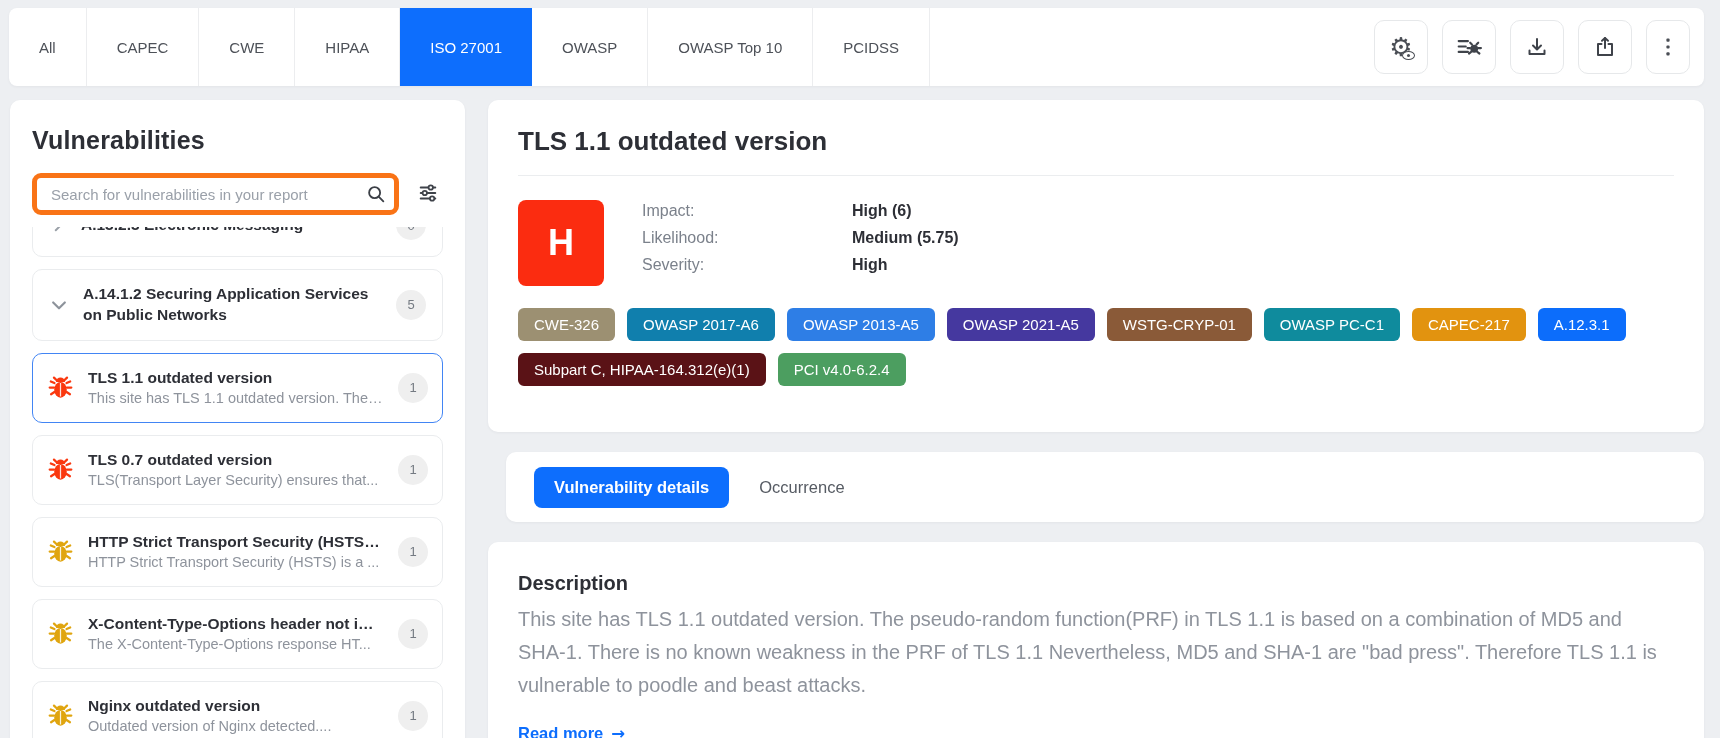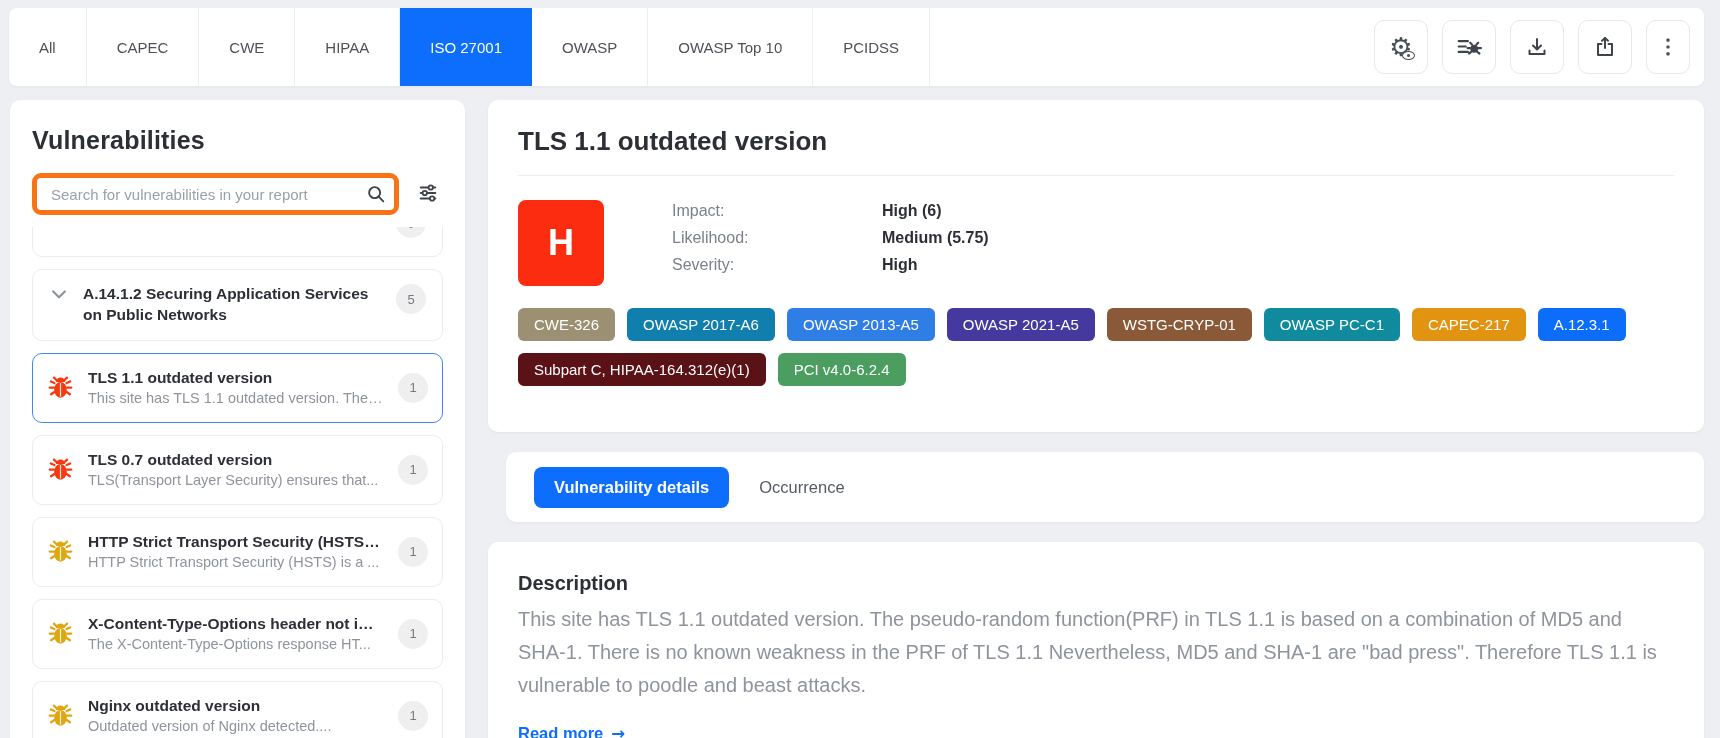--- a/index.html
+++ b/index.html
@@ -53,21 +53,21 @@
     font-family:"Liberation Sans", sans-serif; font-size:15px; color:#33363c;
     padding:0 42px 0 14px; outline:none; background:#fff;
   }
   .search-box input::placeholder{ color:#9aa0a9; }
   .search-ico{ position:absolute; right:12px; top:10px; }
   .filter-btn{ background:none; border:none; margin-left:14px; cursor:pointer; padding:4px; }
   .list{ margin-top:12px; overflow:hidden; flex:1; display:flex; flex-direction:column; gap:12px; }
 
   .group-card{
     border:1px solid #eaecee; border-radius:10px; background:#fff;
-    display:flex; gap:14px; padding:14px 16px; flex:none;
+    display:flex; align-items:center; gap:14px; padding:14px 16px; flex:none;
   }
   .group-card.clipped{ margin-top:-34px; height:64px; }
   .group-label{ flex:1; font-size:15.5px; font-weight:700; color:#2d2f36; line-height:1.35; }
   .badge{
     min-width:30px; height:30px; border-radius:50%; background:#efefef; color:#747a82;
     display:flex; align-items:center; justify-content:center; font-size:13px; flex:none;
   }
   .chev{ flex:none; display:flex; }
 
   .vuln-item{
@@ -85,21 +85,21 @@
   .main-head{ position:absolute; left:488px; right:16px; top:100px; height:332px; padding:26px 30px; }
   .main-title{ font-size:26px; font-weight:700; color:#2d2f36; }
   .divider{ border:none; border-top:1px solid #ebedef; margin:18px 0 24px 0; }
   .sev-row{ display:flex; align-items:flex-start; }
   .sev-box{
     width:86px; height:86px; border-radius:8px; display:flex; align-items:center; justify-content:center;
     color:#fff; font-size:36px; font-weight:700; flex:none;
   }
   .info{ margin-left:38px; display:flex; flex-direction:column; gap:9px; padding-top:2px; }
   .info-row{ display:flex; font-size:16px; }
-  .info-label{ width:210px; color:#7b818b;margin-left:30px; }
+  .info-label{ width:210px; color:#7b818b; }
   .info-value{ color:#2d2f36; font-weight:700; }
   .tag-wrap{ display:flex; flex-wrap:wrap; gap:12px; margin-top:22px; }
   .tag{
     padding:9px 16px; border-radius:6px; color:#fff; font-size:15px; line-height:1;
     white-space:nowrap; cursor:pointer;
   }
 
   .tabs-card{ position:absolute; left:488px; right:16px; top:452px; height:70px;
     display:flex; align-items:center; gap:30px; padding:0 28px;margin-left:18px; }
   .pill-tab{ font-size:16.5px; color:#565b63; cursor:pointer; }

